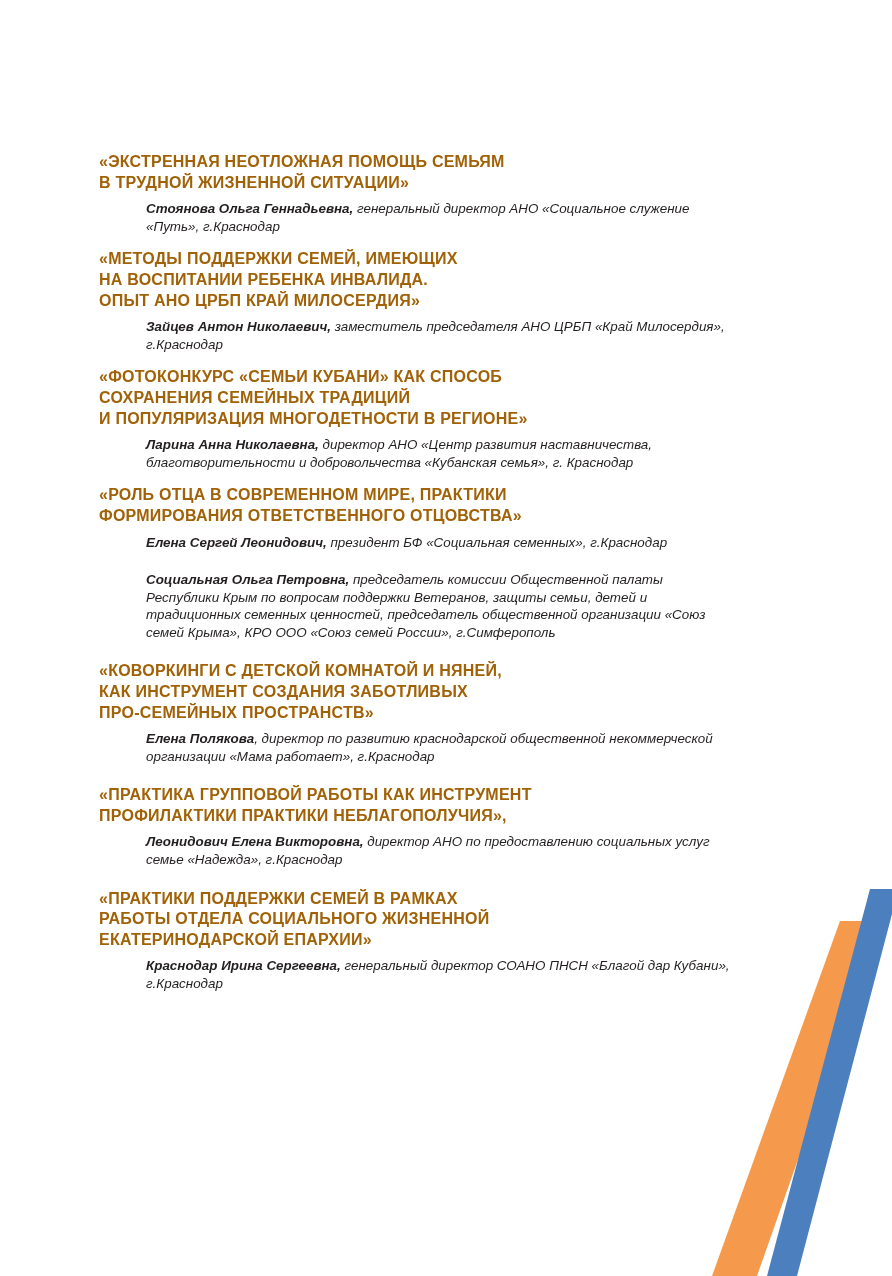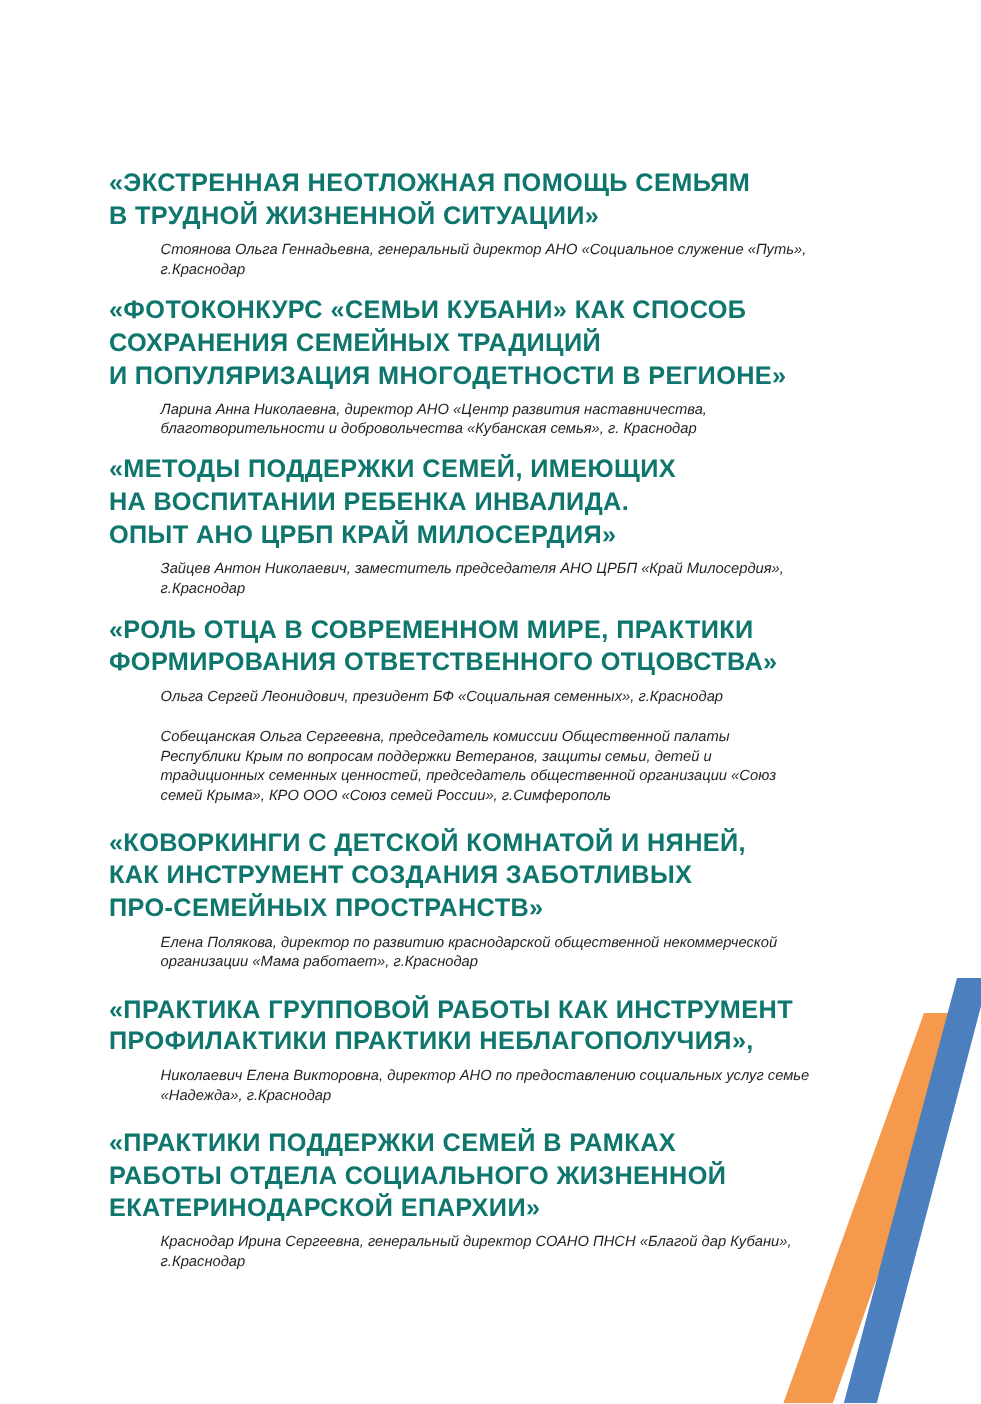--- a/index.html
+++ b/index.html
@@ -47,37 +47,37 @@
 
   .entry {
     margin: 0 0 14px 0;
   }
   .entry:last-child {
     margin-bottom: 0;
   }
 
   .entry-title {
     font-weight: bold;
-    font-size: 23px;
+    font-size: 16px;
     line-height: 1.29;
     letter-spacing: 0.015em;
-    color: #0f766e;
+    color: #a16207;
     margin: 0 0 7px 0;
     white-space: pre-line;
   }
 
   .entry-speaker {
     margin: 0 0 0 47px;
     font-size: 13.4px;
     line-height: 1.31;
     font-style: italic;
     color: #231f20;
   }
   .entry-speaker .speaker-name {
-    font-weight: normal;
+    font-weight: bold;
     font-style: italic;
   }
   .entry-speaker .speaker-role {
     font-style: italic;
   }
 
   
   .entry.gap-lg { margin-bottom: 20px; }
 </style>
 </head>
@@ -87,54 +87,54 @@
 
   <div class="content">
 
     <div class="entry">
       <h2 class="entry-title">«ЭКСТРЕННАЯ НЕОТЛОЖНАЯ ПОМОЩЬ СЕМЬЯМ
 В ТРУДНОЙ ЖИЗНЕННОЙ СИТУАЦИИ»</h2>
       <p class="entry-speaker"><span class="speaker-name">Стоянова Ольга Геннадьевна,</span><span class="speaker-role"> генеральный директор АНО «Социальное служение «Путь», г.Краснодар</span></p>
     </div>
 
     <div class="entry">
+      <h2 class="entry-title">«МЕТОДЫ ПОДДЕРЖКИ СЕМЕЙ, ИМЕЮЩИХ
+НА ВОСПИТАНИИ РЕБЕНКА ИНВАЛИДА.
+ОПЫТ АНО ЦРБП КРАЙ МИЛОСЕРДИЯ»</h2>
+      <p class="entry-speaker"><span class="speaker-name">Зайцев Антон Николаевич,</span><span class="speaker-role"> заместитель председателя АНО ЦРБП «Край Милосердия», г.Краснодар</span></p>
+    </div>
+
+    <div class="entry">
       <h2 class="entry-title">«ФОТОКОНКУРС «СЕМЬИ КУБАНИ» КАК СПОСОБ
 СОХРАНЕНИЯ СЕМЕЙНЫХ ТРАДИЦИЙ
 И ПОПУЛЯРИЗАЦИЯ МНОГОДЕТНОСТИ В РЕГИОНЕ»</h2>
       <p class="entry-speaker"><span class="speaker-name">Ларина Анна Николаевна,</span><span class="speaker-role"> директор АНО «Центр развития наставничества, благотворительности и добровольчества «Кубанская семья», г. Краснодар</span></p>
     </div>
 
-    <div class="entry">
-      <h2 class="entry-title">«МЕТОДЫ ПОДДЕРЖКИ СЕМЕЙ, ИМЕЮЩИХ
-НА ВОСПИТАНИИ РЕБЕНКА ИНВАЛИДА.
-ОПЫТ АНО ЦРБП КРАЙ МИЛОСЕРДИЯ»</h2>
-      <p class="entry-speaker"><span class="speaker-name">Зайцев Антон Николаевич,</span><span class="speaker-role"> заместитель председателя АНО ЦРБП «Край Милосердия», г.Краснодар</span></p>
+    <div class="entry gap-lg">
+      <h2 class="entry-title">«РОЛЬ ОТЦА В СОВРЕМЕННОМ МИРЕ, ПРАКТИКИ
+ФОРМИРОВАНИЯ ОТВЕТСТВЕННОГО ОТЦОВСТВА»</h2>
+      <p class="entry-speaker"><span class="speaker-name">Елена Сергей Леонидович,</span><span class="speaker-role"> президент БФ «Социальная семенных», г.Краснодар</span></p>
     </div>
 
     <div class="entry gap-lg">
-      <h2 class="entry-title">«РОЛЬ ОТЦА В СОВРЕМЕННОМ МИРЕ, ПРАКТИКИ
-ФОРМИРОВАНИЯ ОТВЕТСТВЕННОГО ОТЦОВСТВА»</h2>
-      <p class="entry-speaker"><span class="speaker-name">Ольга Сергей Леонидович,</span><span class="speaker-role"> президент БФ «Социальная семенных», г.Краснодар</span></p>
-    </div>
-
-    <div class="entry gap-lg">
-      <p class="entry-speaker"><span class="speaker-name">Собещанская Ольга Сергеевна,</span><span class="speaker-role"> председатель комиссии Общественной палаты Республики Крым по вопросам поддержки Ветеранов, защиты семьи, детей и традиционных семенных ценностей, председатель общественной организации «Союз семей Крыма», КРО ООО «Союз семей России», г.Симферополь</span></p>
+      <p class="entry-speaker"><span class="speaker-name">Социальная Ольга Петровна,</span><span class="speaker-role"> председатель комиссии Общественной палаты Республики Крым по вопросам поддержки Ветеранов, защиты семьи, детей и традиционных семенных ценностей, председатель общественной организации «Союз семей Крыма», КРО ООО «Союз семей России», г.Симферополь</span></p>
     </div>
 
     <div class="entry gap-lg">
       <h2 class="entry-title">«КОВОРКИНГИ С ДЕТСКОЙ КОМНАТОЙ И НЯНЕЙ,
 КАК ИНСТРУМЕНТ СОЗДАНИЯ ЗАБОТЛИВЫХ
 ПРО-СЕМЕЙНЫХ ПРОСТРАНСТВ»</h2>
       <p class="entry-speaker"><span class="speaker-name">Елена Полякова</span><span class="speaker-role">, директор по развитию краснодарской общественной некоммерческой организации «Мама работает», г.Краснодар</span></p>
     </div>
 
     <div class="entry gap-lg">
       <h2 class="entry-title">«ПРАКТИКА ГРУППОВОЙ РАБОТЫ КАК ИНСТРУМЕНТ
 ПРОФИЛАКТИКИ ПРАКТИКИ НЕБЛАГОПОЛУЧИЯ»,</h2>
-      <p class="entry-speaker"><span class="speaker-name">Николаевич Елена Викторовна,</span><span class="speaker-role"> директор АНО по предоставлению социальных услуг семье «Надежда», г.Краснодар</span></p>
+      <p class="entry-speaker"><span class="speaker-name">Леонидович Елена Викторовна,</span><span class="speaker-role"> директор АНО по предоставлению социальных услуг семье «Надежда», г.Краснодар</span></p>
     </div>
 
     <div class="entry">
       <h2 class="entry-title">«ПРАКТИКИ ПОДДЕРЖКИ СЕМЕЙ В РАМКАХ
 РАБОТЫ ОТДЕЛА СОЦИАЛЬНОГО ЖИЗНЕННОЙ
 ЕКАТЕРИНОДАРСКОЙ ЕПАРХИИ»</h2>
       <p class="entry-speaker"><span class="speaker-name">Краснодар Ирина Сергеевна,</span><span class="speaker-role"> генеральный директор СОАНО ПНСН «Благой дар Кубани», г.Краснодар</span></p>
     </div>
 
   </div>

